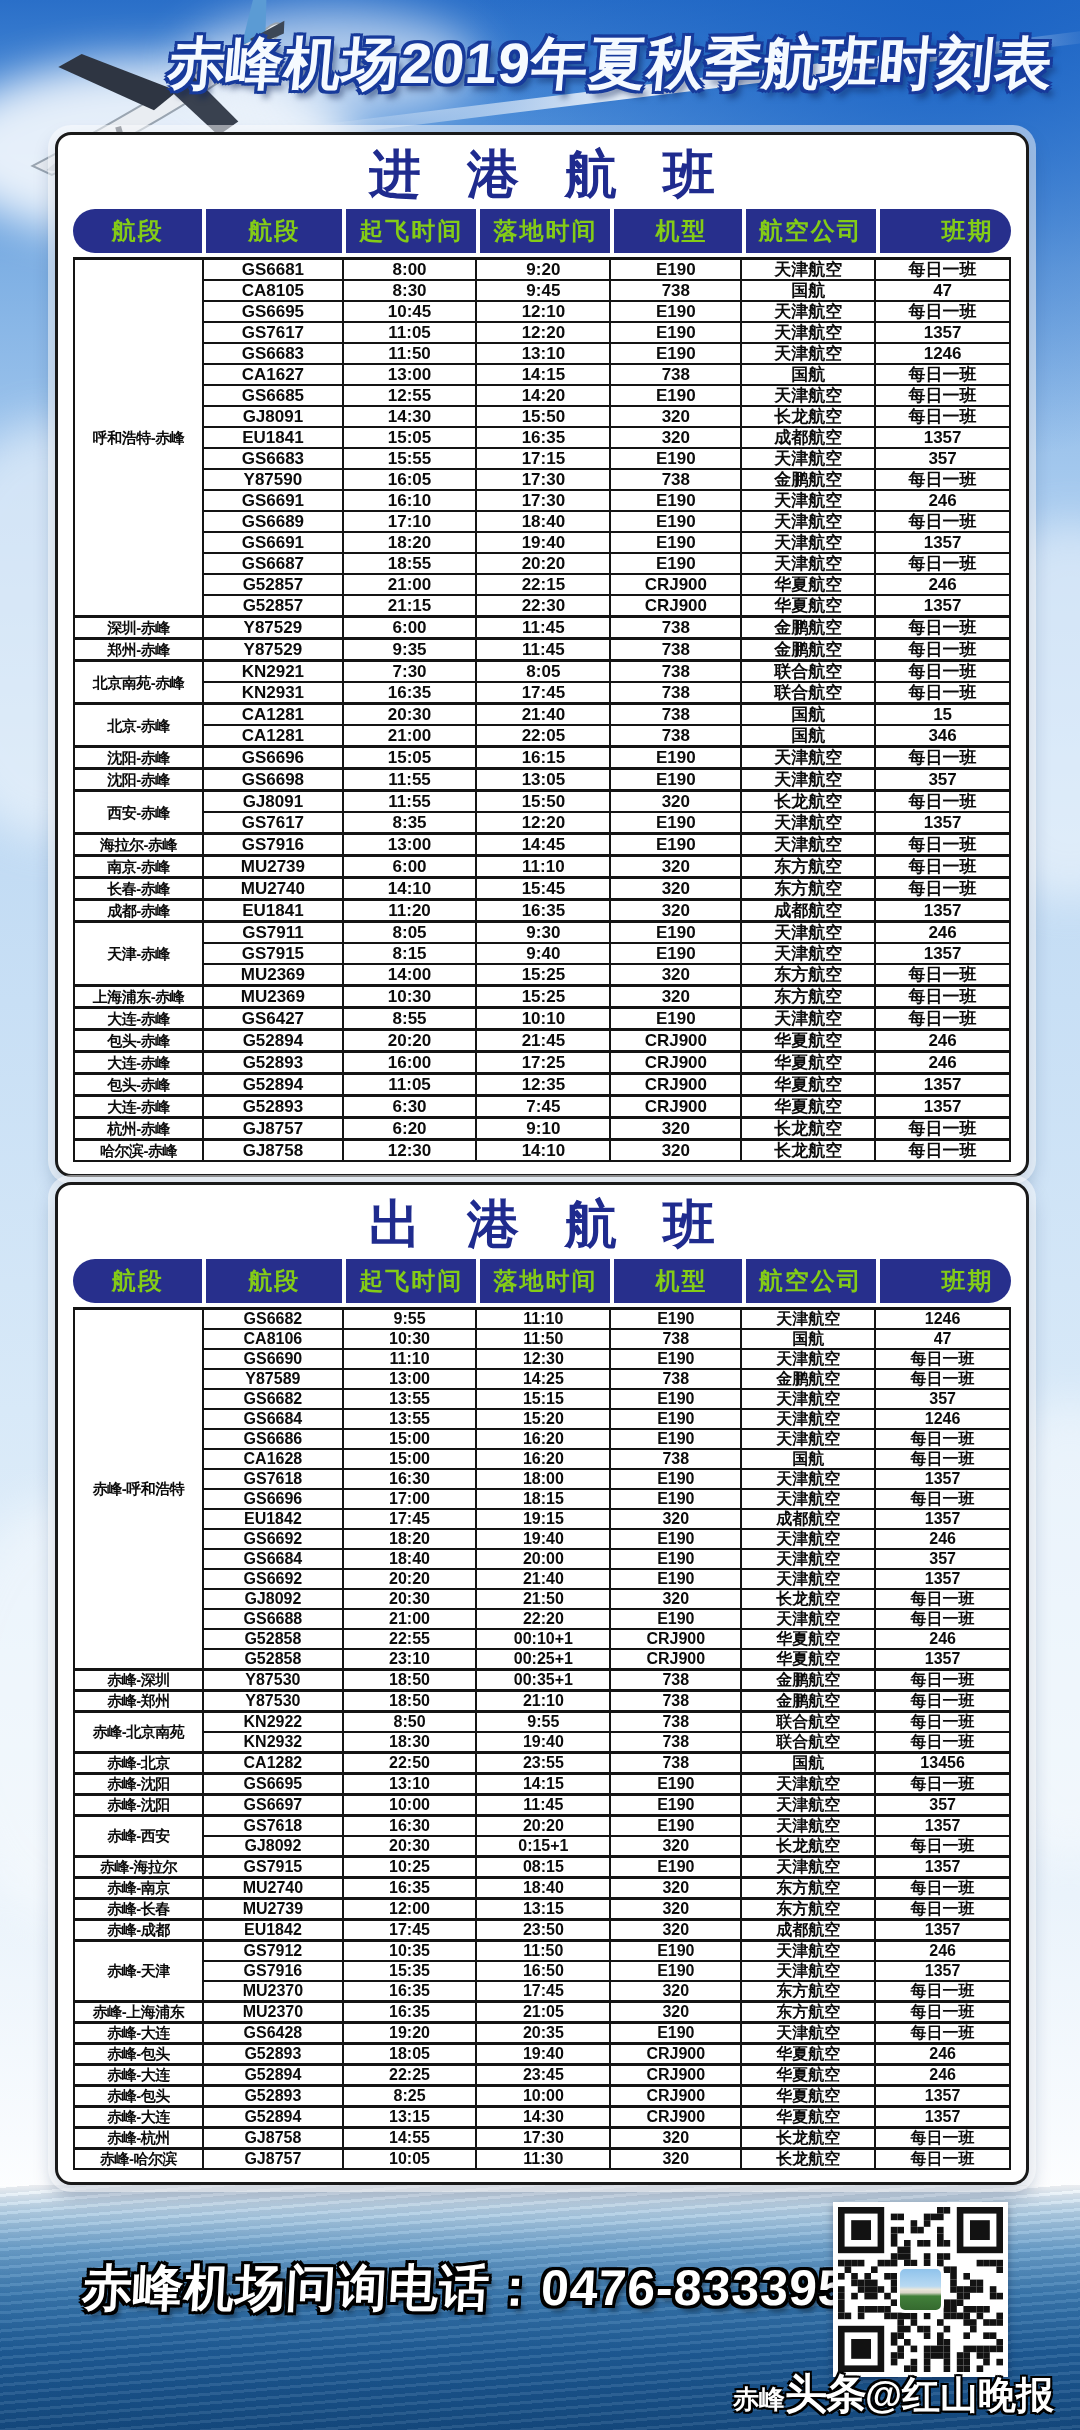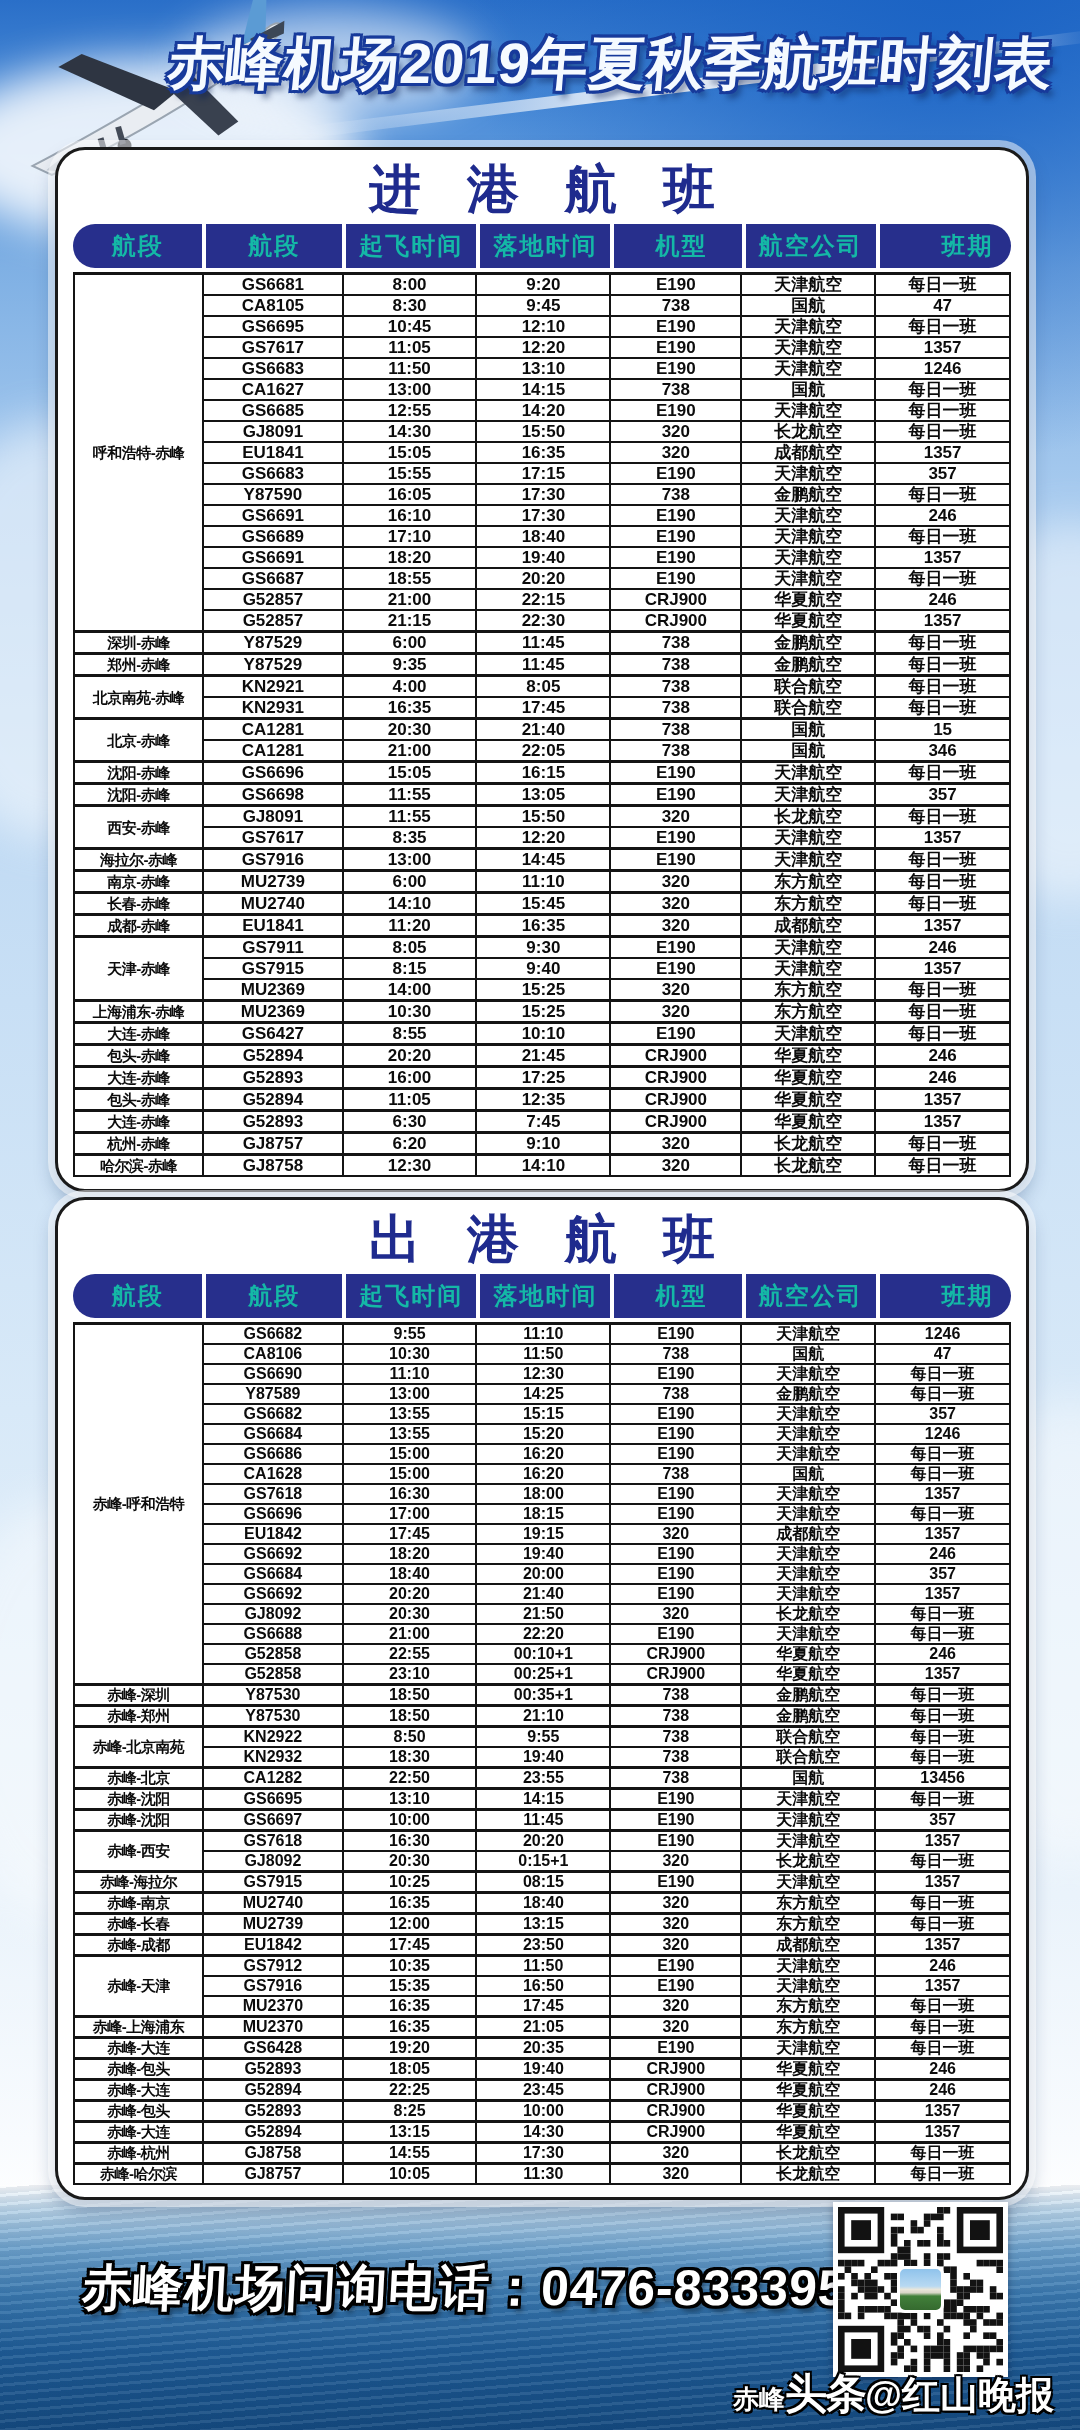--- a/index.html
+++ b/index.html
@@ -27,35 +27,35 @@
     position:absolute;left:168px;top:26px;width:900px;z-index:3;
     font-size:57px;font-weight:bold;color:#f5faff;letter-spacing:1px;
     transform:skewX(-5deg);white-space:nowrap;
     text-shadow:3px 3px 0 #173a9b,-3px -3px 0 #173a9b,3px -3px 0 #173a9b,-3px 3px 0 #173a9b,
                 0 3px 0 #173a9b,0 -3px 0 #173a9b,3px 0 0 #173a9b,-3px 0 0 #173a9b,6px 7px 6px rgba(10,30,80,.55);
   }
 
   
   .panel{
     position:absolute;left:55px;width:938px;z-index:2;
-    background:#fff;border:3px solid #1a1a1a;border-radius:30px;
-    padding:8px 15px 12px;box-shadow:0 0 0 7px rgba(255,255,255,.5),0 10px 20px rgba(10,40,90,.35);margin-top:15px;
+    background:#fff;border:3px solid #1a1a1a;border-radius:16px;
+    padding:8px 15px 12px;box-shadow:0 0 0 7px rgba(255,255,255,.5),0 10px 20px rgba(10,40,90,.35);
   }
   .panel.arrivals{top:132px;}
   .panel.departures{top:1182px;}
   .section-title{
     text-align:center;color:var(--title-navy,#1f2b8e);font-weight:bold;
     font-size:52px;line-height:62px;letter-spacing:46px;padding-left:46px;margin-bottom:4px;white-space:nowrap;
   }
   .thead-row{
     display:flex;background:var(--header-bg,#272f8c);border-radius:22px;overflow:hidden;
     height:44px;line-height:44px;margin-bottom:4px;
   }
   .thead-row .hcell{
-    color:#14b8a6;font-weight:bold;font-size:24px;text-align:center;letter-spacing:2px;
+    color:#84cc16;font-weight:bold;font-size:24px;text-align:center;letter-spacing:2px;
     border-left:4px solid #fff;box-sizing:border-box;
   }
   .thead-row .hcell:first-child{border-left:none;}
   .hcell.c0{width:13.8%;} .hcell.c1{width:14.9%;} .hcell.c2{width:14.3%;} .hcell.c3{width:14.3%;}
   .hcell.c4{width:14.0%;padding-left:7px;} .hcell.c5{width:14.3%;} .hcell.c6{width:14.4%;padding-left:44px;}
 
   table.flights{width:100%;border-collapse:collapse;table-layout:fixed;}
   table.flights col.w0{width:13.8%;} table.flights col.w1{width:14.9%;}
   table.flights col.w2{width:14.3%;} table.flights col.w3{width:14.3%;}
   table.flights col.w4{width:14.0%;} table.flights col.w5{width:14.3%;}
@@ -297,21 +297,21 @@
           <td>Y87529</td>
           <td>9:35</td>
           <td>11:45</td>
           <td>738</td>
           <td>金鹏航空</td>
           <td>每日一班</td>
         </tr>
         <tr class="group-start">
           <td class="route" rowspan="2">北京南苑-赤峰</td>
           <td>KN2921</td>
-          <td>4:00</td>
+          <td>7:30</td>
           <td>8:05</td>
           <td>738</td>
           <td>联合航空</td>
           <td>每日一班</td>
         </tr>
         <tr>
           <td>KN2931</td>
           <td>16:35</td>
           <td>17:45</td>
           <td>738</td>

